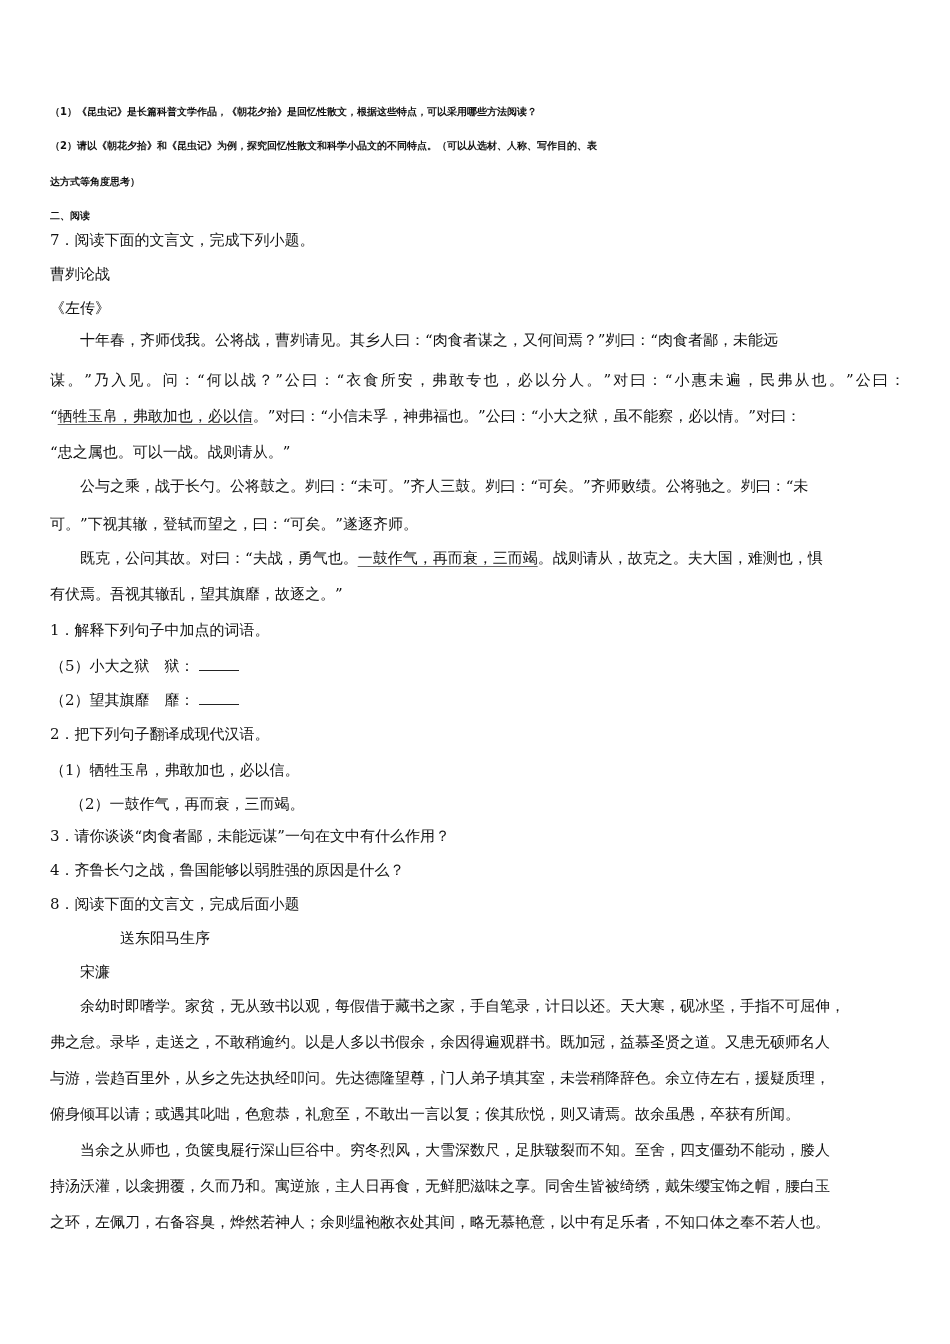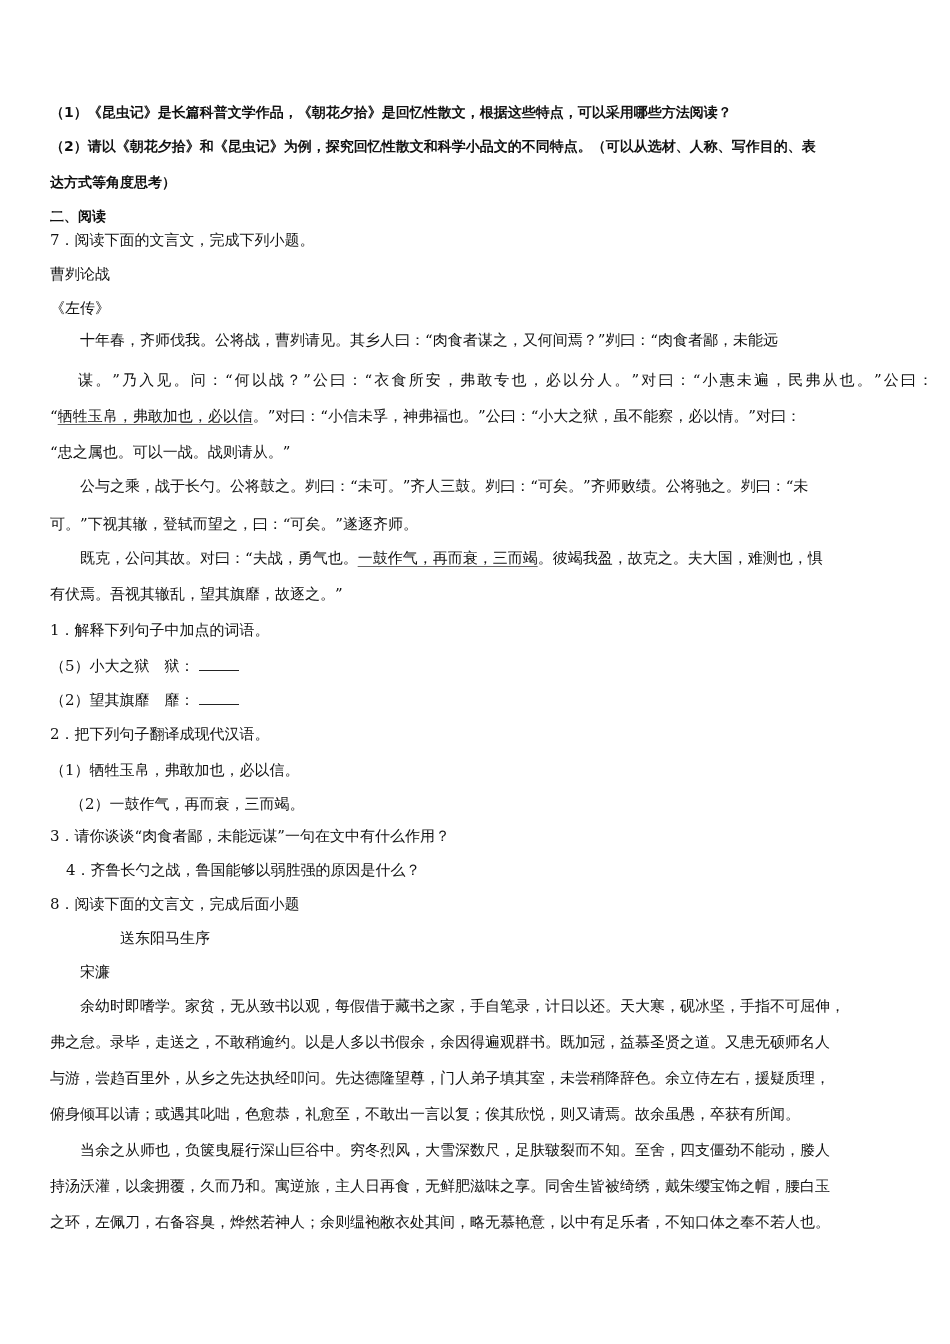--- a/index.html
+++ b/index.html
@@ -1,65 +1,65 @@
 <!DOCTYPE html>
 <html><head>
 <meta charset="utf-8">
 <style>
   html, body { margin: 0; padding: 0; background: #ffffff; }
   body { width: 950px; height: 1344px; position: relative; overflow: hidden;
          font-family: "DejaVu Serif", "Liberation Serif", serif; color: #111; }
   .line { position: absolute; left: 50px; white-space: nowrap; font-size: 15px; line-height: 20px; }
-  .bold { font-weight: bold; font-family: "DejaVu Sans", "Liberation Sans", sans-serif; font-size: 14px; }
+  .bold { font-weight: bold; font-family: "DejaVu Sans", "Liberation Sans", sans-serif; font-size: 10px; }
   .indent { left: 80px; }
   .ul { text-decoration: underline; text-decoration-color: #666; text-underline-offset: 3px; }
   .blank { display: inline-block; width: 40px; border-bottom: 1px solid #222; height: 14px; vertical-align: baseline; margin-left: 4px; }
   .just { width: 855px; text-align-last: justify; text-align: justify; }
 </style>
 </head>
 <body>
 
 <div>
 
   <div class="line bold" style="top:102px;">（1）《昆虫记》是长篇科普文学作品，《朝花夕拾》是回忆性散文，根据这些特点，可以采用哪些方法阅读？</div>
   <div class="line bold" style="top:136px;">（2）请以《朝花夕拾》和《昆虫记》为例，探究回忆性散文和科学小品文的不同特点。（可以从选材、人称、写作目的、表</div>
   <div class="line bold" style="top:172px;">达方式等角度思考）</div>
 
   <div class="line bold" style="top:206px;">二、阅读</div>
   <div class="line" style="top:230px;">7．阅读下面的文言文，完成下列小题。</div>
   <div class="line" style="top:264px;">曹刿论战</div>
   <div class="line" style="top:298px;">《左传》</div>
 
   <div class="line indent" style="top:330px;">十年春，齐师伐我。公将战，曹刿请见。其乡人曰：“肉食者谋之，又何间焉？”刿曰：“肉食者鄙，未能远</div>
-  <div class="line just" style="top:370px;margin-left:28px;">谋。”乃入见。问：“何以战？”公曰：“衣食所安，弗敢专也，必以分人。”对曰：“小惠未遍，民弗从也。”公曰：</div>
+  <div class="line just" style="top:370px;">谋。”乃入见。问：“何以战？”公曰：“衣食所安，弗敢专也，必以分人。”对曰：“小惠未遍，民弗从也。”公曰：</div>
   <div class="line" style="top:406px;">
     <span>“</span><span class="ul">牺牲玉帛，弗敢加也，必以信</span><span>。”对曰：“小信未孚，神弗福也。”公曰：“小大之狱，虽不能察，必以情。”对曰：</span>
   </div>
   <div class="line" style="top:442px;">“忠之属也。可以一战。战则请从。”</div>
 
   <div class="line indent" style="top:476px;">公与之乘，战于长勺。公将鼓之。刿曰：“未可。”齐人三鼓。刿曰：“可矣。”齐师败绩。公将驰之。刿曰：“未</div>
   <div class="line" style="top:514px;">可。”下视其辙，登轼而望之，曰：“可矣。”遂逐齐师。</div>
 
   <div class="line indent" style="top:548px;">
-    <span>既克，公问其故。对曰：“夫战，勇气也。</span><span class="ul">一鼓作气，再而衰，三而竭</span><span>。彼竭我盈，故克之。夫大国，难测也，惧</span>
+    <span>既克，公问其故。对曰：“夫战，勇气也。</span><span class="ul">一鼓作气，再而衰，三而竭</span><span>。战则请从，故克之。夫大国，难测也，惧</span>
   </div>
   <div class="line" style="top:584px;text-align:right;">有伏焉。吾视其辙乱，望其旗靡，故逐之。”</div>
 
   <div class="line" style="top:620px;">1．解释下列句子中加点的词语。</div>
   <div class="line" style="top:656px;">
     <span>（5）小大之狱　狱：</span><span class="blank"></span>
   </div>
   <div class="line" style="top:690px;">
     <span>（2）望其旗靡　靡：</span><span class="blank"></span>
   </div>
   <div class="line" style="top:724px;">2．把下列句子翻译成现代汉语。</div>
   <div class="line" style="top:760px;">（1）牺牲玉帛，弗敢加也，必以信。</div>
   <div class="line" style="top:794px;margin-left:20px;">（2）一鼓作气，再而衰，三而竭。</div>
   <div class="line" style="top:826px;">3．请你谈谈“肉食者鄙，未能远谋”一句在文中有什么作用？</div>
-  <div class="line" style="top:860px;margin-left:16px;">4．齐鲁长勺之战，鲁国能够以弱胜强的原因是什么？</div>
+  <div class="line" style="top:860px;">4．齐鲁长勺之战，鲁国能够以弱胜强的原因是什么？</div>
 
   <div class="line" style="top:894px;">8．阅读下面的文言文，完成后面小题</div>
   <div class="line indent" style="top:928px;margin-left:40px;">送东阳马生序</div>
   <div class="line indent" style="top:962px;">宋濂</div>
 
   <div class="line indent" style="top:996px;">余幼时即嗜学。家贫，无从致书以观，每假借于藏书之家，手自笔录，计日以还。天大寒，砚冰坚，手指不可屈伸，</div>
   <div class="line" style="top:1032px;">弗之怠。录毕，走送之，不敢稍逾约。以是人多以书假余，余因得遍观群书。既加冠，益慕圣贤之道。又患无硕师名人</div>
   <div class="line" style="top:1068px;">与游，尝趋百里外，从乡之先达执经叩问。先达德隆望尊，门人弟子填其室，未尝稍降辞色。余立侍左右，援疑质理，</div>
   <div class="line" style="top:1104px;">俯身倾耳以请；或遇其叱咄，色愈恭，礼愈至，不敢出一言以复；俟其欣悦，则又请焉。故余虽愚，卒获有所闻。</div>
 

